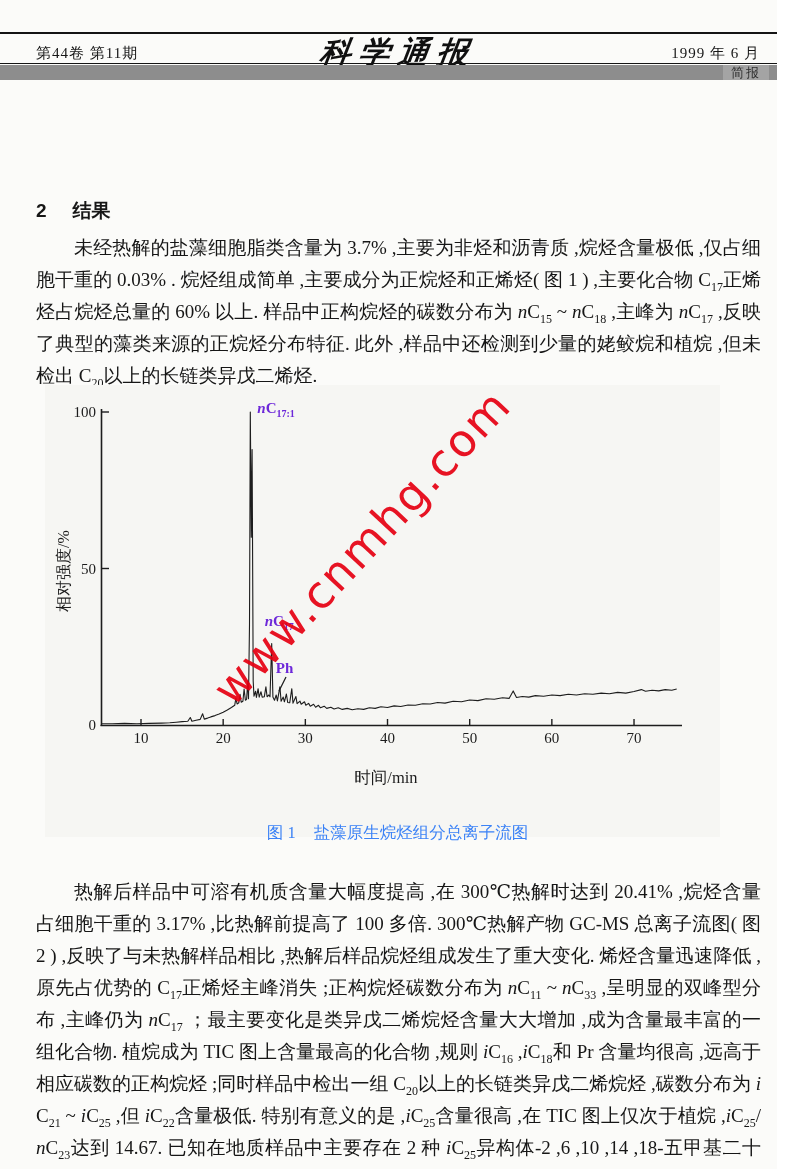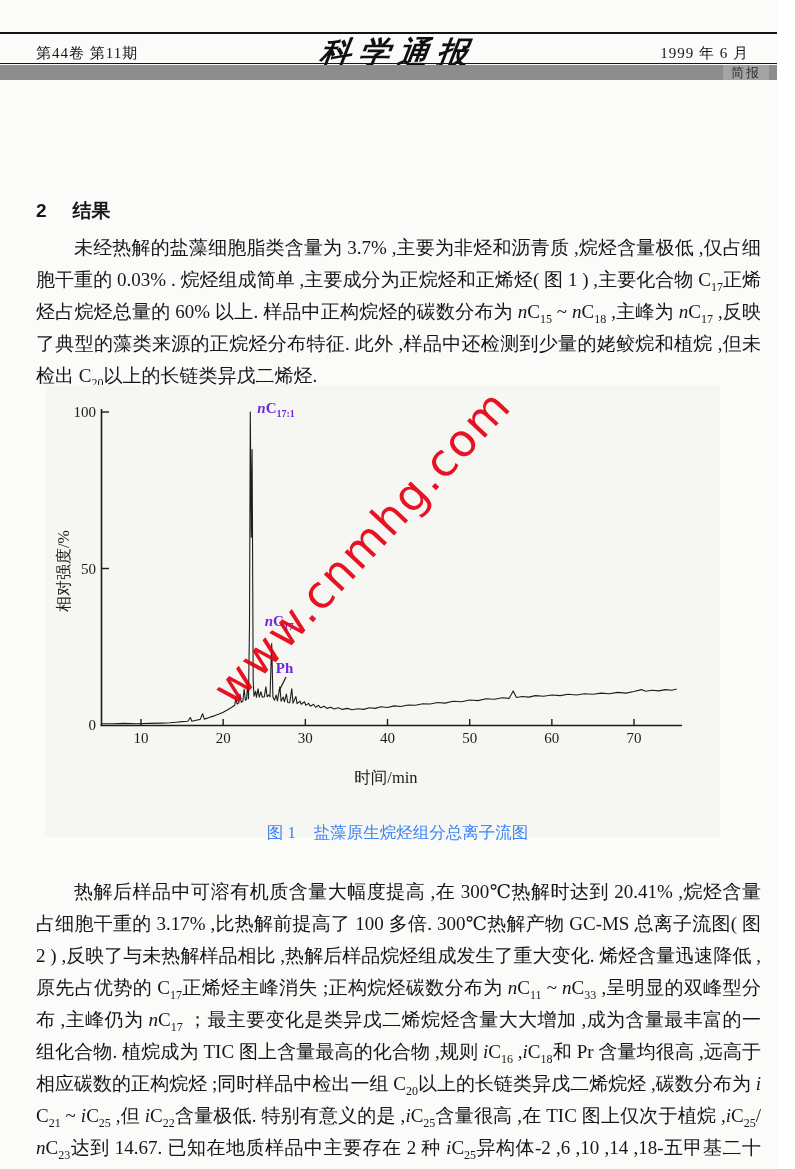--- a/index.html
+++ b/index.html
@@ -12,21 +12,21 @@
     color:#161616;
   }
   .top-rule{position:absolute;left:0;top:32px;width:795px;height:2px;background:#141414;}
   .header-row{position:absolute;left:36px;top:40px;width:724px;height:24px;font-size:15px;}
   .vol-issue{position:absolute;left:0;top:4px;letter-spacing:1px;}
   .masthead{
     position:absolute;left:50%;top:-8px;transform:translateX(-50%) skewX(-8deg);
     font-family:"DejaVu Serif",serif;font-weight:bold;font-style:italic;
     font-size:31px;letter-spacing:8px;white-space:nowrap;color:#101010;
   }
-  .issue-date{position:absolute;right:11px;top:4px;letter-spacing:1px;}
+  .issue-date{position:absolute;right:0;top:4px;letter-spacing:1px;}
   .mid-rule{position:absolute;left:0;top:63px;width:795px;height:1px;background:#141414;}
   .section-bar{
     position:absolute;left:0;top:65px;width:795px;height:15px;background:#8d8d8d;
     display:flex;justify-content:flex-end;align-items:center;
   }
   .section-tag{
     font-size:13px;line-height:15px;color:#2d2d2d;background:#a4a4a4;
     padding:0 8px;margin-right:26px;letter-spacing:2px;
   }
   .para{

